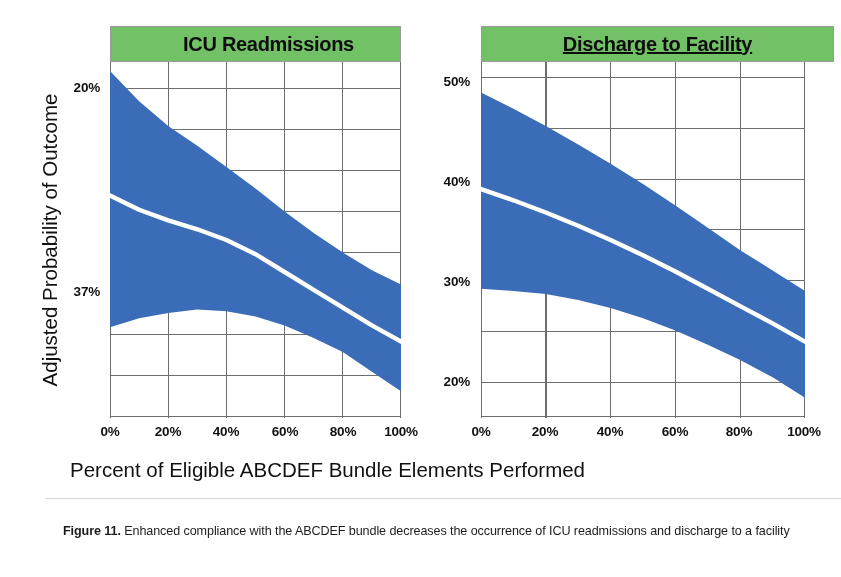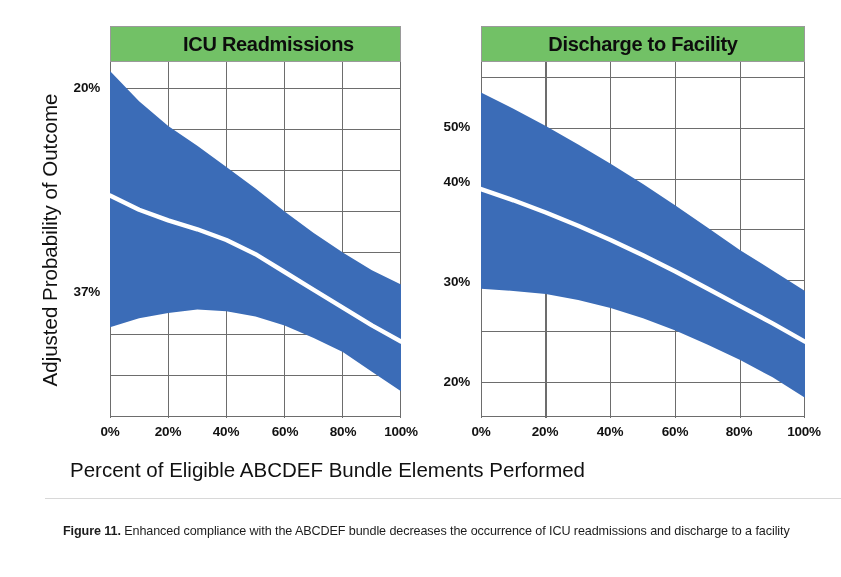--- a/index.html
+++ b/index.html
@@ -124,23 +124,23 @@
     <div class="xtick" style="left:80px;top:424px;width:60px;">0%</div>
     <div class="xtick" style="left:138px;top:424px;width:60px;">20%</div>
     <div class="xtick" style="left:196px;top:424px;width:60px;">40%</div>
     <div class="xtick" style="left:255px;top:424px;width:60px;">60%</div>
     <div class="xtick" style="left:313px;top:424px;width:60px;">80%</div>
     <div class="xtick" style="left:369px;top:424px;width:64px;">100%</div>
   </div>
 
   <div class="panel">
 
-    <div class="panel-header" style="left:481px;top:26px;width:324px;height:36px;">Discharge to Facility</div>
+    <div class="panel-header" style="left:481px;top:26px;width:353px;height:36px;text-decoration:underline;">Discharge to Facility</div>
 
-    <div class="ytick" style="left:420px;top:74px;width:50px;margin-top:45px;">50%</div>
+    <div class="ytick" style="left:420px;top:74px;width:50px;">50%</div>
     <div class="ytick" style="left:420px;top:174px;width:50px;">40%</div>
     <div class="ytick" style="left:420px;top:274px;width:50px;">30%</div>
     <div class="ytick" style="left:420px;top:374px;width:50px;">20%</div>
 
     <div class="plotbox" style="left:481px;top:62px;width:324px;height:356px;">
       <svg width="324" height="356" viewBox="0 0 324 356">
 
         <g stroke="#6d6d6d" stroke-width="1.2" shape-rendering="crispEdges">
           <line x1="0" y1="15.5" x2="324" y2="15.5"></line>
           <line x1="0" y1="66.5" x2="324" y2="66.5"></line>

